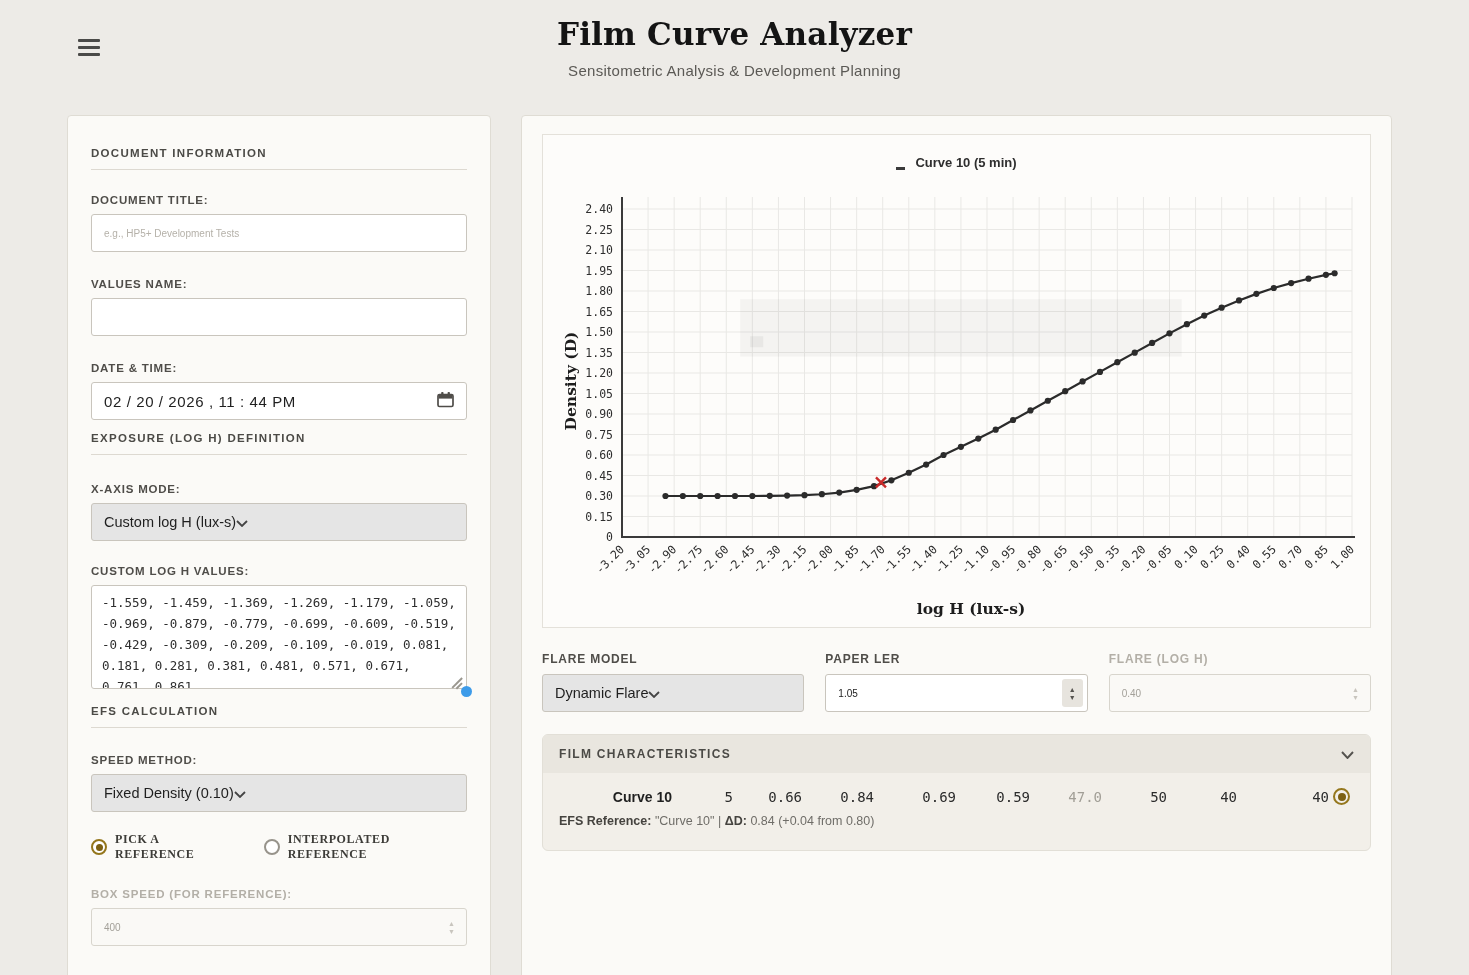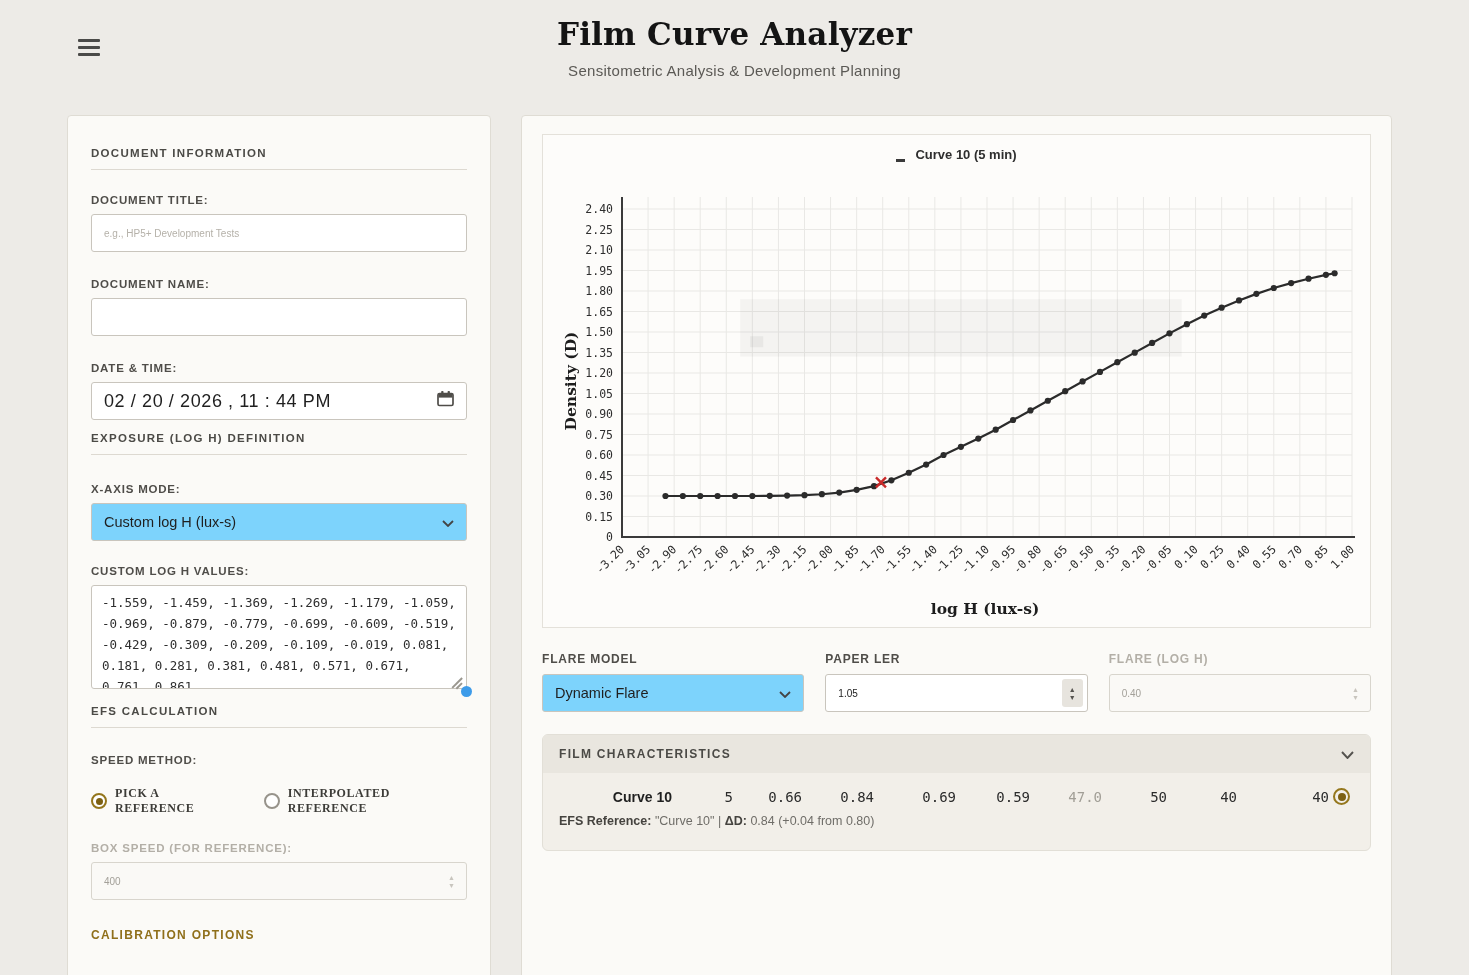--- a/index.html
+++ b/index.html
@@ -19,22 +19,22 @@
   #mainpanel { left:521px; width:871px; height:1100px; }
 
   
   .sechead { font-size:11.5px; font-weight:700; letter-spacing:1.3px; color:#4b4a46; }
   .sechead.gold { color:#8f6f1a; font-size:12px; }
   .rule { border:0; border-top:1px solid #ddd9d1; margin-top:10px; }
   .flabel { display:block; font-size:11.5px; font-weight:700; letter-spacing:0.8px; color:#4f4d49; }
   .flabel.disabled { color:#b3afa7; }
   .tinput { width:100%; height:38px; border:1px solid #c9c5bd; border-radius:3px; background:#fff; padding:0 12px; font-size:10px; color:#222; font-family:"Liberation Sans",sans-serif; outline:none; }
   .tinput::placeholder { color:#b5b1a9; }
-  .selectbox { display:flex; align-items:center; justify-content:space-between; width:100%; height:38px; border:1px solid #c9c5bd; border-radius:3px; background:#7dd3fc; padding:0 12px; font-size:14.5px; color:#1f1f1f; cursor:pointer; }
-  .datebox { display:flex; align-items:center; justify-content:space-between; width:100%; height:38px; border:1px solid #c9c5bd; border-radius:3px; background:#fff; padding:0 12px; font-size:18px; color:#1f1f1f; letter-spacing:0.6px; cursor:text; }
+  .selectbox { display:flex; align-items:center; width:100%; height:38px; border:1px solid #c9c5bd; border-radius:3px; background:#e5e5e5; padding:0 12px; font-size:14.5px; color:#1f1f1f; cursor:pointer; }
+  .datebox { display:flex; align-items:center; justify-content:space-between; width:100%; height:38px; border:1px solid #c9c5bd; border-radius:3px; background:#fff; padding:0 12px; font-size:15px; color:#1f1f1f; letter-spacing:0.6px; cursor:text; }
   .ta-wrap { position:relative; }
   textarea.tarea { width:100%; height:104px; resize:none; border:1px solid #c9c5bd; border-radius:3px; background:#fff; padding:6px 10px; font-family:"DejaVu Sans Mono",monospace; font-size:12.5px; line-height:21px; color:#2e2e2e; outline:none; overflow:hidden; }
   .grip { position:absolute; right:3px; bottom:4px; width:12px; height:12px; }
   .grip i { position:absolute; background:#9a978f; height:1.5px; transform:rotate(-45deg); }
   .grip i:nth-child(1){ width:14px; left:-2px; top:5px; }
   .grip i:nth-child(2){ width:8px; left:3px; top:8px; }
   .bluedot { position:absolute; right:-5px; bottom:-4px; width:11px; height:11px; border-radius:50%; background:#3d9be9; }
   .radiorow { display:flex; gap:26px; align-items:center; }
   .radio { display:inline-flex; align-items:center; gap:8px; cursor:pointer;font-family:Liberation Serif, serif; }
   .radio .circ { width:16px; height:16px; border-radius:50%; border:2px solid #97938b; background:#fff; position:relative; flex:0 0 auto; }
@@ -51,25 +51,25 @@
   .mt31{margin-top:31px}.mt28{margin-top:28px}.mt26{margin-top:26px}.mt24{margin-top:24px}
   .mt20{margin-top:20px}.mt12{margin-top:12px}.mt8{margin-top:8px}
 
   
   .tabs { display:flex; padding:22px 20px 0; border-bottom:1px solid #e4e1da; }
   .tab { padding:6px 22px 13px; font-size:14.5px; font-weight:700; color:#92908b; border-bottom:3px solid transparent; margin-bottom:-1px; cursor:pointer; }
   .tab.active { color:#1b1b1b; border-bottom-color:#1b1b1b; }
 
   .chart-box { position:relative; margin:18px 20px 0; height:494px; background:#fdfcfa; border:1px solid #e4e1da; }
   .chart-box svg { position:absolute; inset:0; }
-  .legend { position:absolute; top:12px; left:0; width:100%; display:flex; justify-content:center; align-items:flex-end; gap:10px; z-index:2; }
+  .legend { position:absolute; top:20px; left:0; width:100%; display:flex; justify-content:center; align-items:flex-end; gap:10px; z-index:2; }
   .legend-dash { width:9px; height:3px; background:#3a3a3a; }
   .legend-label { font-size:13px; font-weight:700; color:#2e2e2e; }
   .ylab { position:absolute; top:50%; left:27px; transform:translate(-50%,-50%) rotate(-90deg); white-space:nowrap; font-family:"DejaVu Serif",serif; font-weight:700; font-size:15.5px; color:#1d1d1d; }
-  .xlab { position:absolute; bottom:9px; left:77px; width:730px; text-align:center; font-family:"DejaVu Serif",serif; font-weight:700; font-size:15.5px; color:#1d1d1d; }
+  .xlab { position:absolute; bottom:9px; left:63px; width:730px; text-align:center; font-family:"DejaVu Serif",serif; font-weight:700; font-size:15.5px; color:#1d1d1d; }
   text.tick { font-family:"DejaVu Sans Mono",monospace; font-size:11.5px; fill:#2e2e2e; }
 
   .controls { display:flex; gap:21px; margin:24px 20px 0; }
   .ctrl { flex:1; }
   .ctrl .flabel { font-size:12px; margin-bottom:8px; }
 
   .filmsec { margin:22px 20px 20px; border-radius:6px; overflow:hidden; background:#f2efe9; border:1px solid #e2dfd7; }
   .filmhead { display:flex; align-items:center; justify-content:space-between; background:#e9e6df; padding:8px 16px; height:38px; cursor:pointer; }
   .filmhead .sechead { font-size:12px; }
   .ftable { padding:2px 16px 12px; }
@@ -101,21 +101,21 @@
     <div class="app-subtitle">Sensitometric Analysis &amp; Development Planning</div>
   </div>
 
   <aside class="panel" id="sidebar">
     <div class="sechead mt31">DOCUMENT INFORMATION</div>
     <hr class="rule">
 
     <label class="flabel mt24">DOCUMENT TITLE:</label>
     <input class="tinput mt8" type="text" placeholder="e.g., HP5+ Development Tests" style="">
 
-    <label class="flabel mt26">DOCUMENT NAME:</label>
+    <label class="flabel mt26">VALUES NAME:</label>
     <input class="tinput mt8" type="text" value="" style="">
 
     <label class="flabel mt26">DATE &amp; TIME:</label>
     <div class="datebox mt8">
       <span>02 / 20 / 2026 ,  11 : 44  PM</span>
       <span>
         <svg width="17" height="17" viewBox="0 0 17 17">
           <rect x="1" y="3.5" width="15" height="12" rx="1.5" fill="none" stroke="#4f4d49" stroke-width="1.7"></rect>
           <rect x="1.6" y="4" width="13.8" height="3.6" fill="#4f4d49"></rect>
           <rect x="4.2" y="1" width="2.3" height="3.4" rx="0.8" fill="#4f4d49"></rect>
@@ -144,20 +144,28 @@
           <i></i>
           <i></i>
         </span>
       <span class="bluedot"></span>
     </div>
 
     <div class="sechead mt12">EFS CALCULATION</div>
     <hr class="rule">
 
     <label class="flabel mt26">SPEED METHOD:</label>
+    <div class="selectbox mt8">
+      <span>Fixed Density (0.10)</span>
+      <span>
+        <svg width="12" height="7" viewBox="0 0 12 7">
+            <polyline points="1,1 6,6 11,1" fill="none" stroke="#444" stroke-width="1.8"></polyline>
+          </svg>
+      </span>
+    </div>
 
     <div class="radiorow mt20">
       <span class="radio checked">
         <span class="circ"></span>
         <span class="rlabel">PICK A REFERENCE</span>
       </span>
       <span class="radio">
         <span class="circ"></span>
         <span class="rlabel">INTERPOLATED REFERENCE</span>
       </span>

